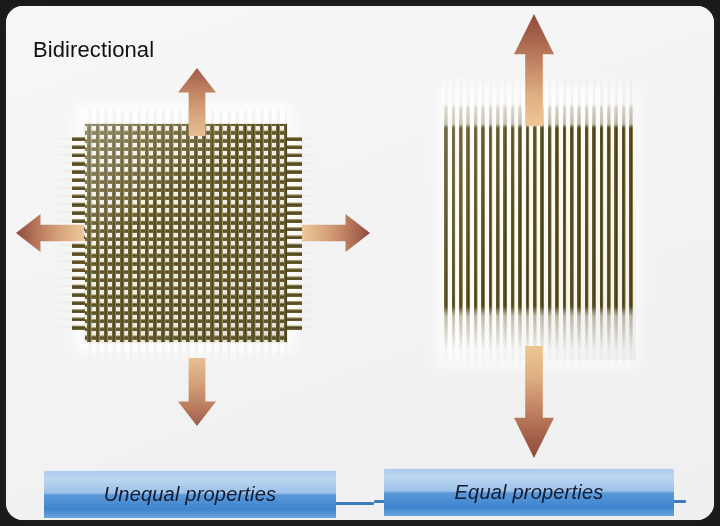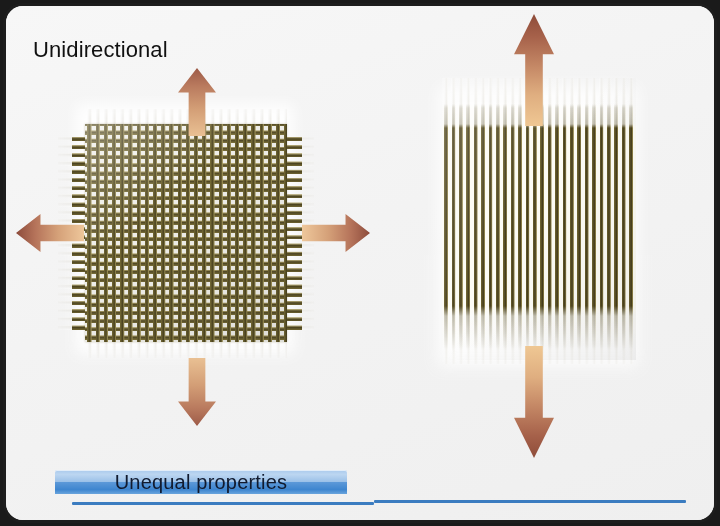--- a/index.html
+++ b/index.html
@@ -340,29 +340,30 @@
   }
   #unidi-arrow-down {
     left: 148px; top: 340px; width: 40px; height: 112px;
     background: linear-gradient(to top, #8e4c3a 0%, #a6614a 20%, #c68a67 48%, #dfae80 72%, #efc793 100%);
   }
 
   
   .caption-wrap { position: absolute; }
   .caption-bar {
     position: absolute;
-    left: 11px; top: 0;
-    height: 24px;
+    left: 0; top: 0;
+    height: 48px;
     border-radius: 2px 2px 0 0;
     background: linear-gradient(to bottom,
        #a9c9ec 0%, #bcd6f1 18%, #9cc1e8 48%, #5b98d8 52%, #3e85cf 82%, #6aa5dd 100%);
     box-shadow: inset 0 1px 0 rgba(255,255,255,.65);
     display: flex;
     align-items: center;
     justify-content: center;
+    font-style: italic;
   }
   .caption-underline {
     position: absolute;
     height: 3px;
     background: #3b7cc0;
     border-radius: 1px;
   }
   .caption-text {
     font-size: 20px;
     color: #111a2e;
@@ -379,21 +380,21 @@
 </style>
 </head>
 <body>
 
 <div id="figure-root">
   <div id="figure-frame">
     <div id="figure-canvas">
 
       <div id="bidi-panel">
 
-        <div class="panel-heading" id="heading-bidirectional">Unidirectional</div>
+        <div class="panel-heading" id="heading-bidirectional">Bidirectional</div>
 
         <div id="bidi-halo"></div>
 
         <div class="fringe" id="bidi-warp-top"></div>
         <div class="fringe" id="bidi-warp-bottom"></div>
         <div class="fringe" id="bidi-weft-left"></div>
         <div class="fringe" id="bidi-weft-right"></div>
 
         <div class="fringe" id="bidi-warp-top-dark"></div>
         <div class="fringe" id="bidi-warp-bot-dark"></div>
@@ -424,17 +425,20 @@
 
       <div class="caption-wrap" id="caption-left-wrap">
         <div class="caption-underline" id="caption-left-underline"></div>
         <div class="caption-bar" id="caption-left-bar">
           <span class="caption-text">Unequal properties</span>
         </div>
       </div>
 
       <div class="caption-wrap" id="caption-right-wrap">
         <div class="caption-underline" id="caption-right-underline"></div>
+        <div class="caption-bar" id="caption-right-bar">
+          <span class="caption-text">Equal properties</span>
+        </div>
       </div>
 
     </div>
   </div>
 </div>
 
 </body></html>

